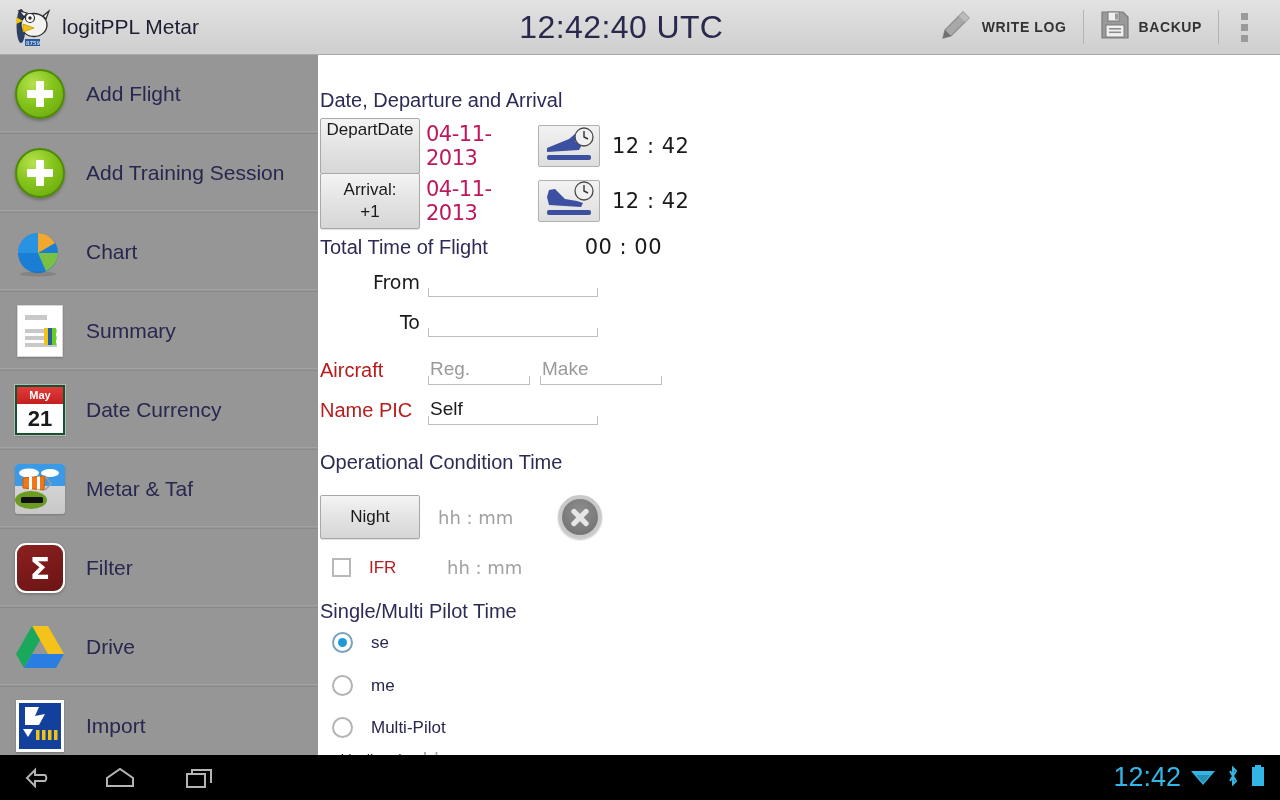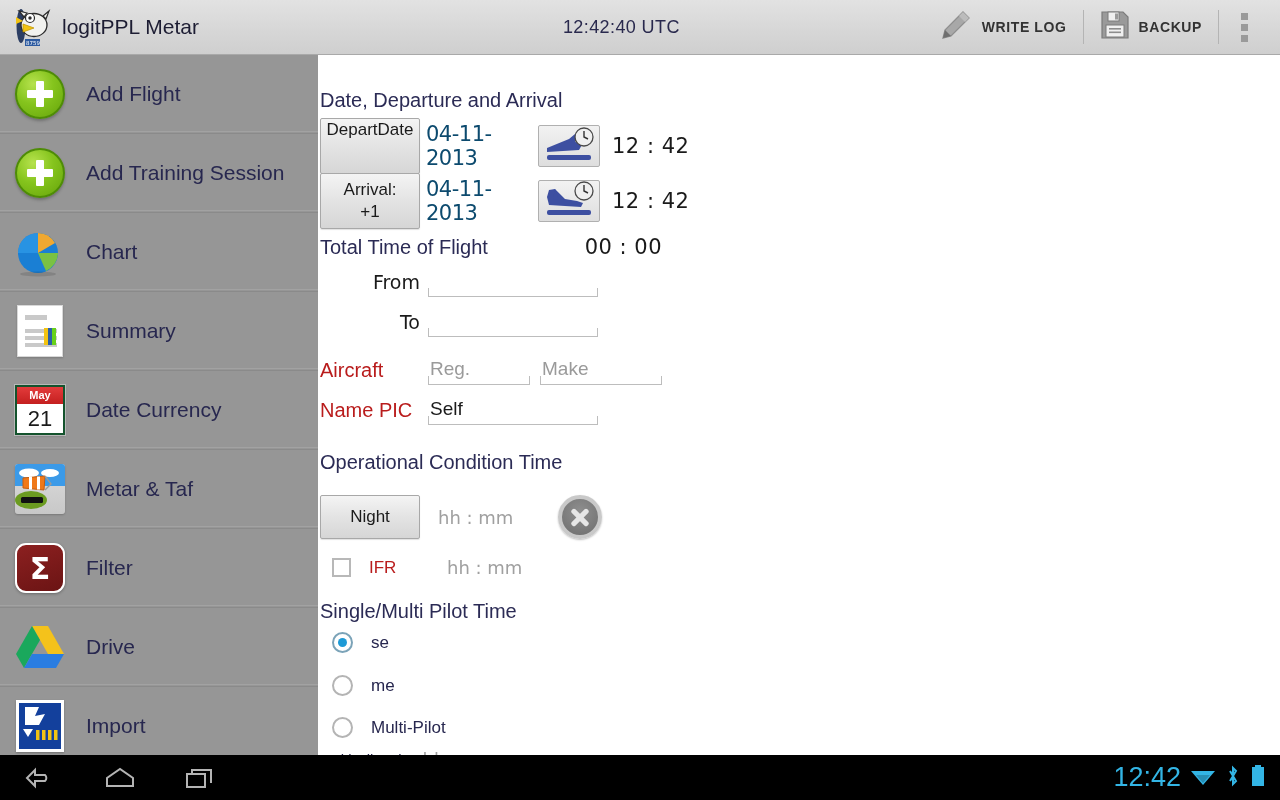--- a/index.html
+++ b/index.html
@@ -17,21 +17,21 @@
     border-bottom: 1px solid #a9a9a9;
     display: flex; align-items: center;
   }
   .brand { display: flex; align-items: center; width: 320px; padding-left: 10px; }
   .brand-logo { width: 46px; height: 46px; position: relative; flex: 0 0 46px; }
   .brand-name {
     font-size: 21px; color: #1d1d33; margin-left: 6px;
     font-family: "Liberation Sans", sans-serif;
   }
   .clock-wrap { flex: 1; display: flex; justify-content: center; align-items: center; }
-  .clock { font-size: 18px; color: #29294d; letter-spacing: .4px; }
+  .clock { font-size: 32px; color: #29294d; letter-spacing: .4px; }
   .actions { display: flex; align-items: center; height: 55px; padding-right: 14px; }
   .action {
     display: flex; align-items: center; gap: 9px; padding: 0 16px; height: 40px;
     cursor: pointer;
   }
   .action-label { font-size: 14px; font-weight: bold; color: #333; letter-spacing: .6px; }
   .vsep { width: 1px; height: 34px; background: #b4b4b4; }
   .overflow { display: flex; flex-direction: column; gap: 4px; padding: 0 18px 0 22px; cursor: pointer; }
   .overflow i { display: block; width: 7px; height: 7px; background: #9a9a9a; }
 
@@ -75,21 +75,21 @@
 
   .ic-cal {
     width: 50px; height: 50px; background: #fff; border: 2px solid #14532d;
     box-shadow: 0 0 0 1px #b9b9b9, 0 1px 2px rgba(0,0,0,.25);
     overflow: hidden; position: relative;
   }
   .ic-cal .m {
     height: 17px; background: linear-gradient(180deg,#e33b3b,#c41f1f); color: #fff;
     font-size: 11px; font-weight: bold; text-align: center; line-height: 17px;
   }
-  .ic-cal .d { font-size: 22px; font-weight: normal; color: #1a1a1a; text-align: center; line-height: 29px; }
+  .ic-cal .d { font-size: 22px; font-weight: bold; color: #1a1a1a; text-align: center; line-height: 29px; }
 
   .ic-metar {
     width: 50px; height: 50px; background: linear-gradient(180deg,#dcdcdc,#c8c8c8);
     border-radius: 3px; position: relative; overflow: hidden;
     box-shadow: 0 1px 2px rgba(0,0,0,.2);
   }
 
   .ic-sigma {
     width: 50px; height: 50px; border-radius: 11px;
     background: linear-gradient(160deg,#8c2020 0%,#6b1414 100%);
@@ -114,21 +114,21 @@
   .sec-title { font-size: 20px; color: #2b2b55; }
   .row { display: flex; align-items: center; }
 
   .btn {
     background: linear-gradient(180deg,#f4f4f4 0%,#e4e4e4 48%,#d6d6d6 100%);
     border: 1px solid #a8a8a8; border-radius: 2px; color: #1a1a1a;
     font-size: 17px; text-align: center; cursor: pointer;
     box-shadow: 0 1px 1px rgba(0,0,0,.12);
   }
 
-  .date-val { font-size: 21px; color: #0c4a6e; font-family: "DejaVu Sans", sans-serif; letter-spacing: -.5px; }
+  .date-val { font-size: 21px; color: #be185d; font-family: "DejaVu Sans", sans-serif; letter-spacing: -.5px; }
   .time-val { font-size: 21px; color: #1a1a1a; font-family: "DejaVu Sans", sans-serif; letter-spacing: .5px; }
 
   .timebtn {
     width: 62px; height: 42px; background: linear-gradient(180deg,#f2f2f2,#dedede);
     border: 1px solid #b0b0b0; border-radius: 2px; position: relative; cursor: pointer;
   }
 
   .underline { position: relative; height: 30px; }
   .underline::after {
     content: ""; position: absolute; left: 0; right: 0; bottom: 0;

